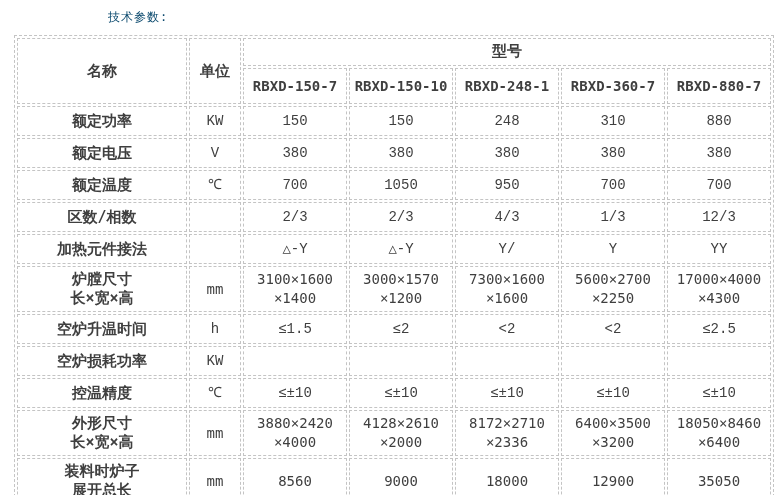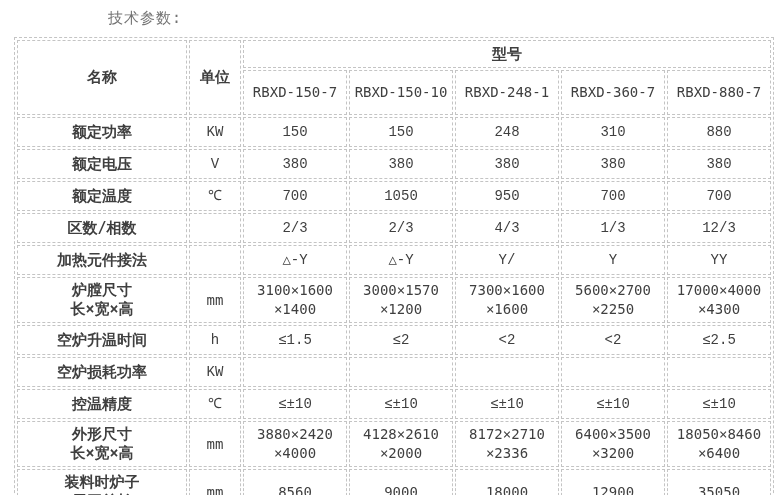--- a/index.html
+++ b/index.html
@@ -10,23 +10,23 @@
     color: #404040;
   }
   .page {
     width: 781px;
     height: 495px;
     background: #ffffff;
     overflow: hidden;
   }
   .page-title {
     margin: 9px 0 9px 108px;
-    font-size: 15px;
+    font-size: 12px;
     font-weight: normal;
-    color: #737373;
+    color: #0c4a6e;
     letter-spacing: 1px;
   }
   table.params {
     margin-left: 14px;
     width: 752px;
     table-layout: fixed;
     border-collapse: separate;
     border-spacing: 2px;
     border: 1px dashed #c4c4c4;
     background: #ffffff;
@@ -41,25 +41,25 @@
     padding: 3px 2px;
     white-space: pre-line;
     overflow: hidden;
     color: #3f3f3f;
   }
   table.params th {
     font-weight: bold;
     font-size: 15px;
   }
   td.model-name {
-    font-weight: normal;
+    font-weight: bold;
     font-size: 14px;
-    height: 45px;
-  }
-  th.group-head { height: 28px; }
+    height: 36px;
+  }
+  th.group-head { height: 28px; font-family: Liberation Mono, monospace; }
   td.val { height: 30px; font-family: Liberation Mono, monospace; }
   col.c-name  { width: 170px; }
   col.c-unit  { width: 52px;  }
   col.c-model { width: 104px; }
 </style>
 </head>
 <body>
 
 <div class="page">
 

